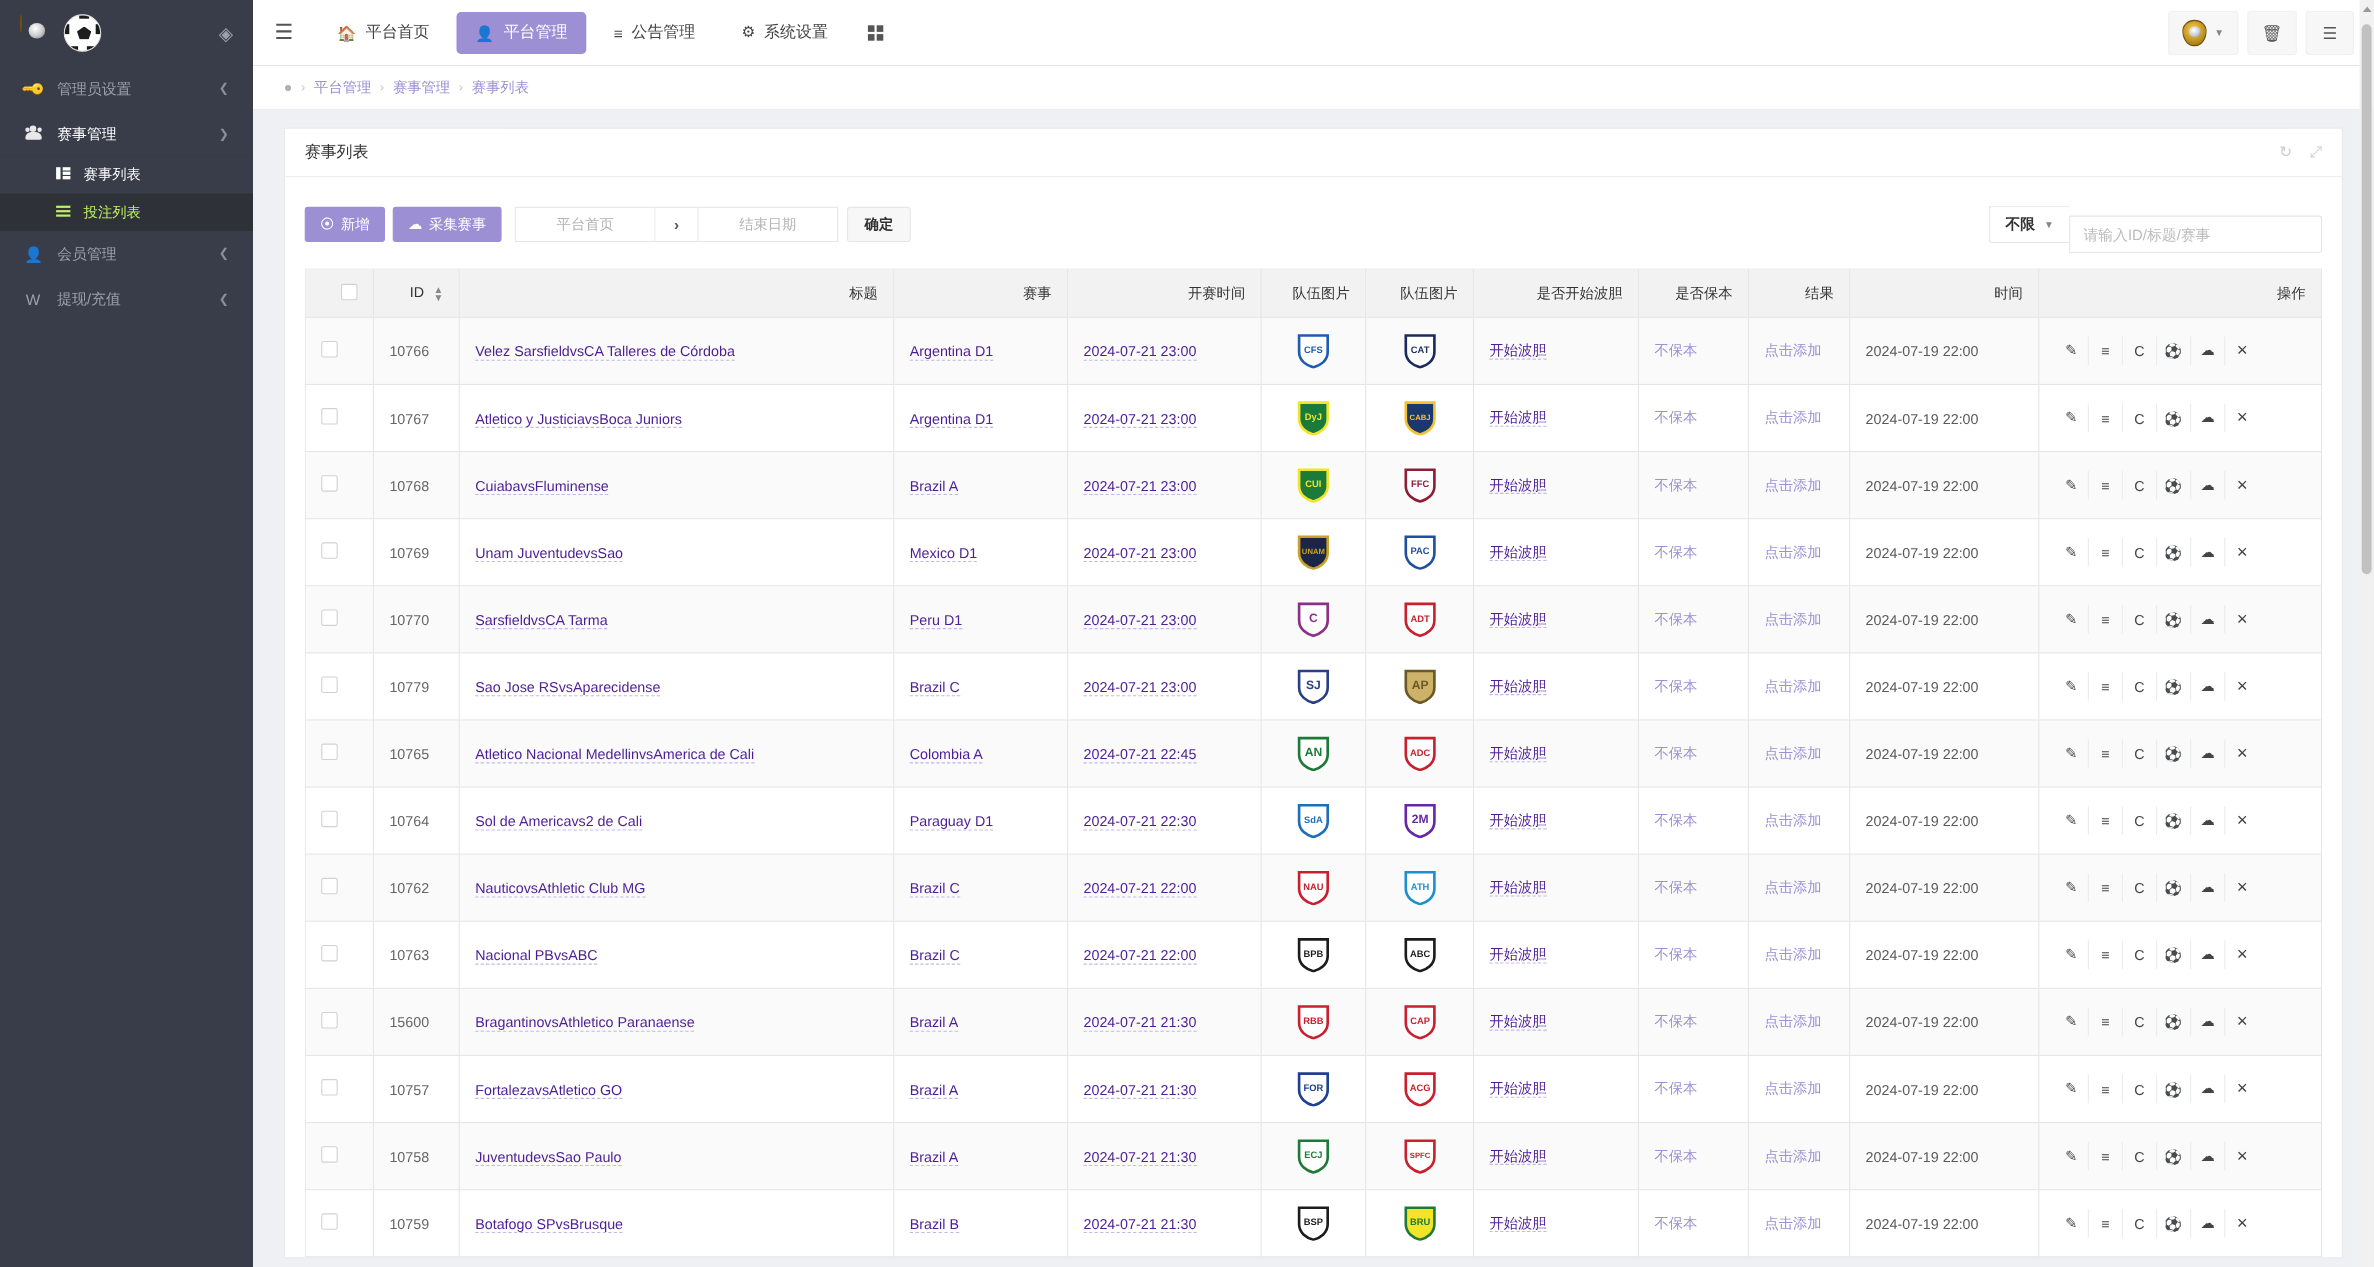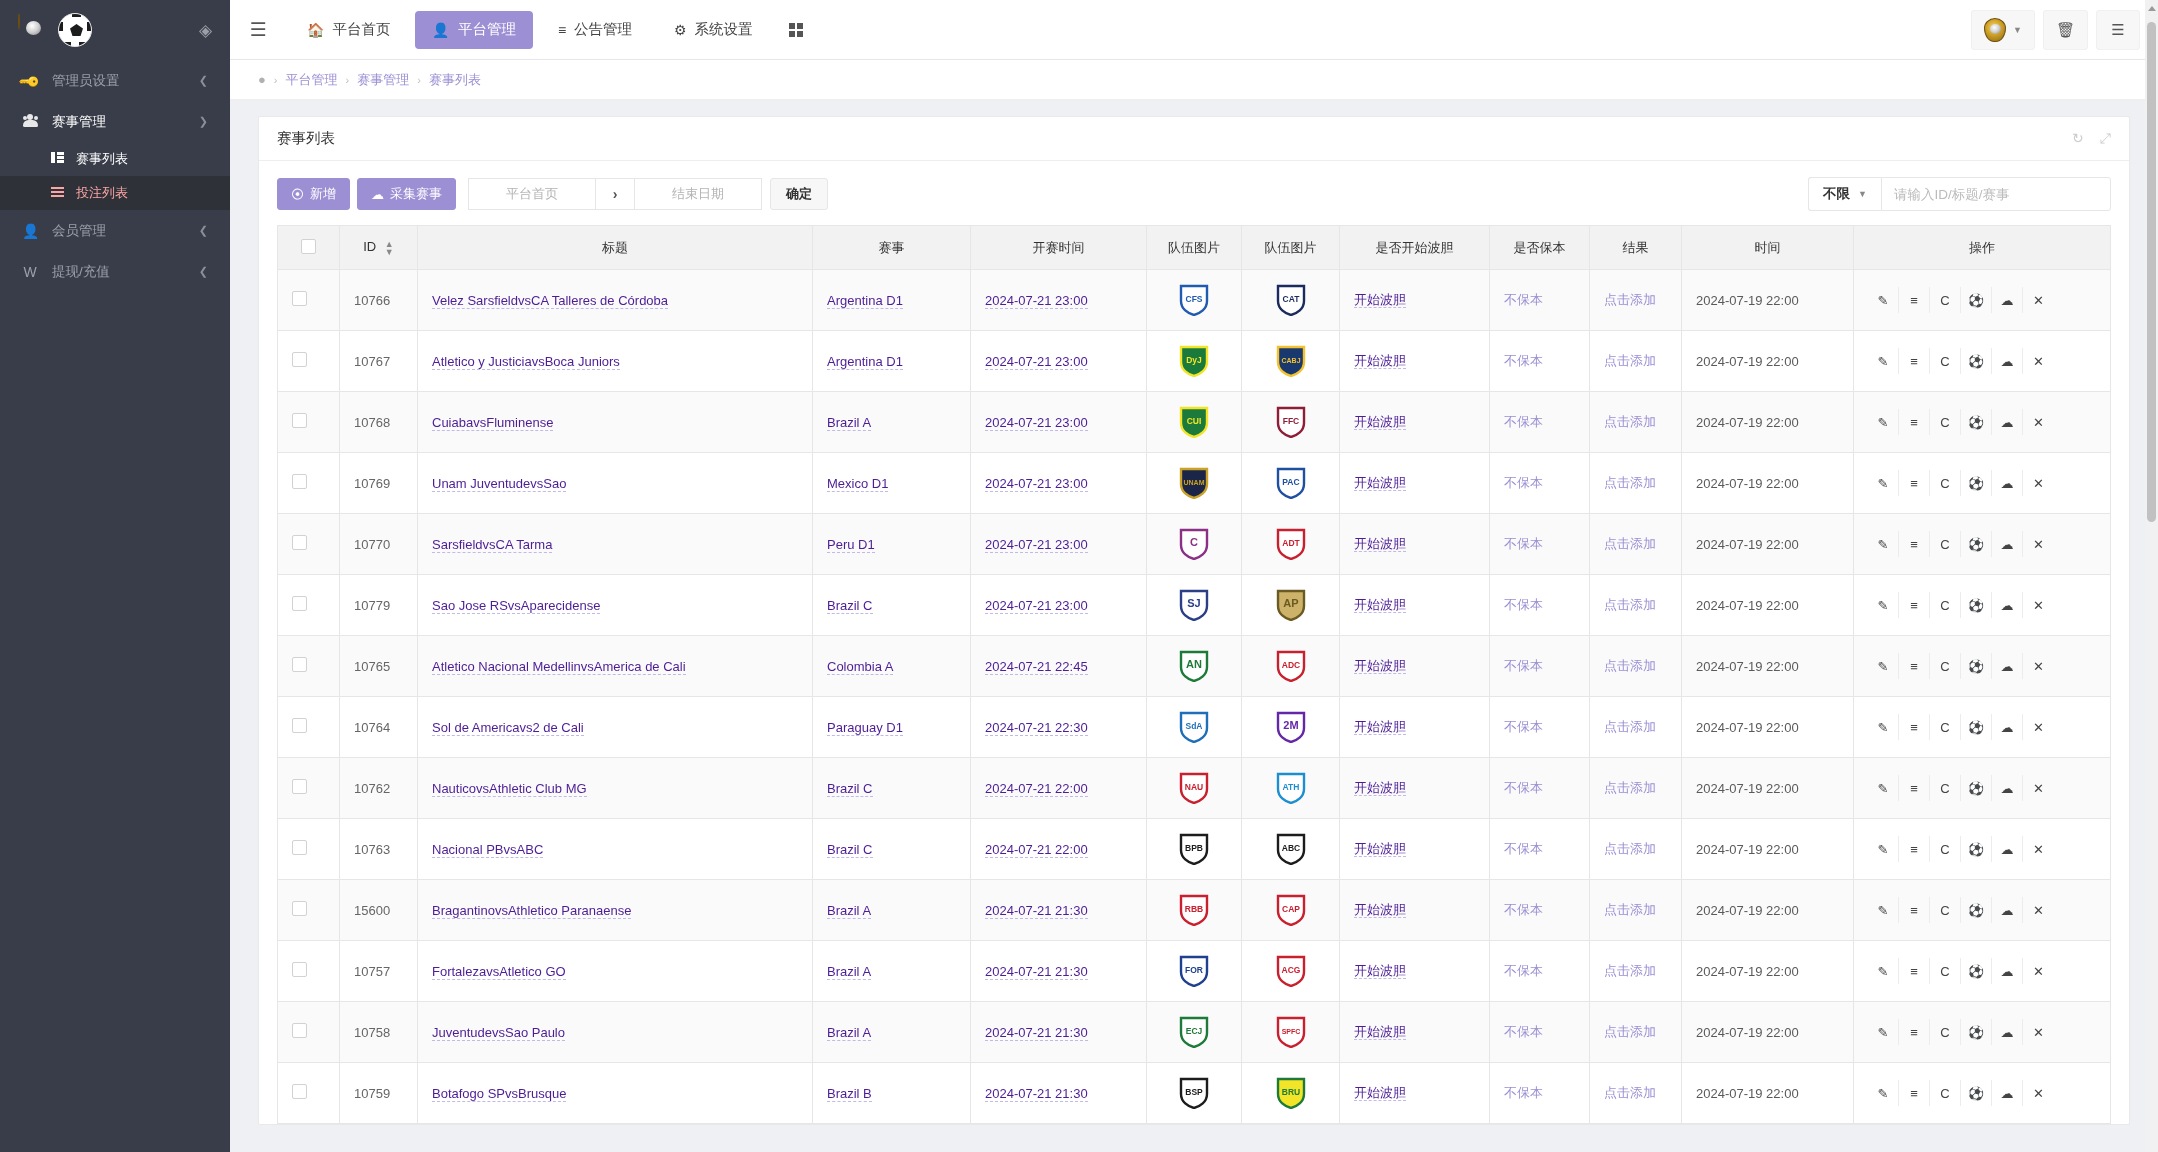--- a/index.html
+++ b/index.html
@@ -69,21 +69,21 @@
   }
   .nav-group-head.active { color: #fff; }
   .nav-group-head .gicon { width: 16px; text-align: center; font-size: 14px; flex: none; }
   .nav-group-head .caret {
     margin-left: auto; font-size: 11px; color: #8a8f99;
   }
   .nav-sub { background: #2E3138; }
   .nav-sub-item {
     height: 34px; display: flex; align-items: center;
     padding-left: 50px; gap: 11px; cursor: pointer;
-    color: #fca5a5; font-size: 13px;
+    color: #bef264; font-size: 13px;
   }
   .nav-sub-item.active { color: #fff; background: #393D49; }
   .nav-sub-item .sicon { width: 15px; font-size: 12px; text-align: center; flex:none; }
   .ico-grid {
     display: inline-block; width: 13px; height: 11px;
     background:
       linear-gradient(#fff 0 0) 0 0 / 4px 11px no-repeat,
       linear-gradient(#fff 0 0) 6px 0 / 7px 3px no-repeat,
       linear-gradient(#fff 0 0) 6px 4px / 7px 3px no-repeat,
       linear-gradient(#fff 0 0) 6px 8px / 7px 3px no-repeat;
@@ -208,29 +208,30 @@
   .select-box {
     height: 34px; border: 1px solid #e6e6e6; border-right: none; background: #fff;
     display: flex; align-items: center; gap: 8px; padding: 0 14px;
     font-size: 13.5px; color: #333; font-weight: bold; cursor: pointer;
     border-radius: 3px 0 0 3px;
   }
   .search-in {
     height: 34px; width: 230px; border: 1px solid #e6e6e6; background: #fff;
     padding: 0 12px; font-size: 13.5px; color: #ef4444; outline: none;
     border-radius: 0 3px 3px 0;
+    margin-top: 19px;
   }
   .search-in::placeholder { color: #bbb; }
 
   
   .tbl-wrap { overflow: hidden; }
   table.grid { width: 100%; border-collapse: collapse; table-layout: fixed; }
   table.grid th {
     height: 44px; background: #f2f2f2; border: 1px solid #e6e6e6;
-    font-size: 13px; color: #333; font-weight: normal; text-align: center;
+    font-size: 13px; color: #333; font-weight: normal; text-align: right;
     padding: 0 14px; white-space: nowrap;
   }
   table.grid td {
     height: 61px; border: 1px solid #e6e6e6; padding: 0 14px;
     font-size: 13px; color: #666; vertical-align: middle;
   }
   table.grid tbody tr:nth-child(odd) td { background: #fafafa; }
   table.grid tbody tr:nth-child(even) td { background: #fff; }
   .lnk { color: #4c1d95; text-decoration: none; border-bottom: 1px dashed #c3b9e6; cursor: pointer; }
   .lnk-plain { color: #9c8fd3; cursor: pointer; }

